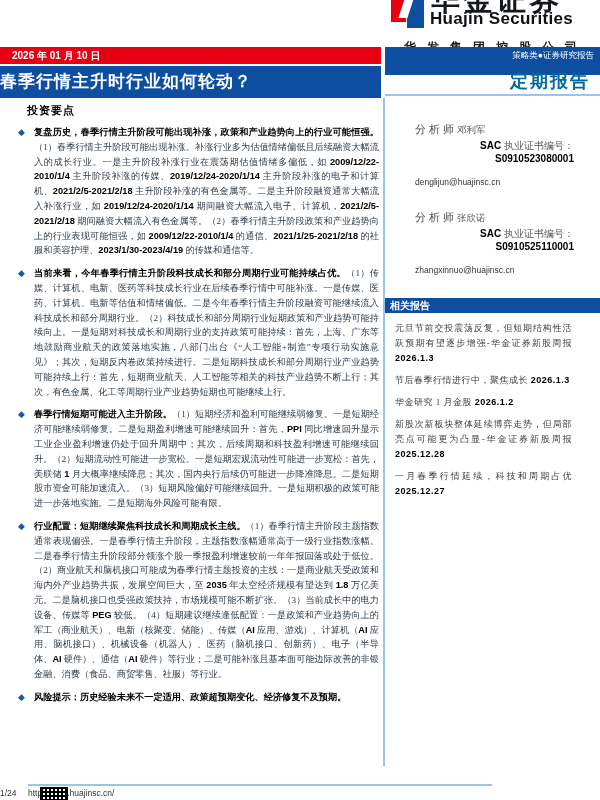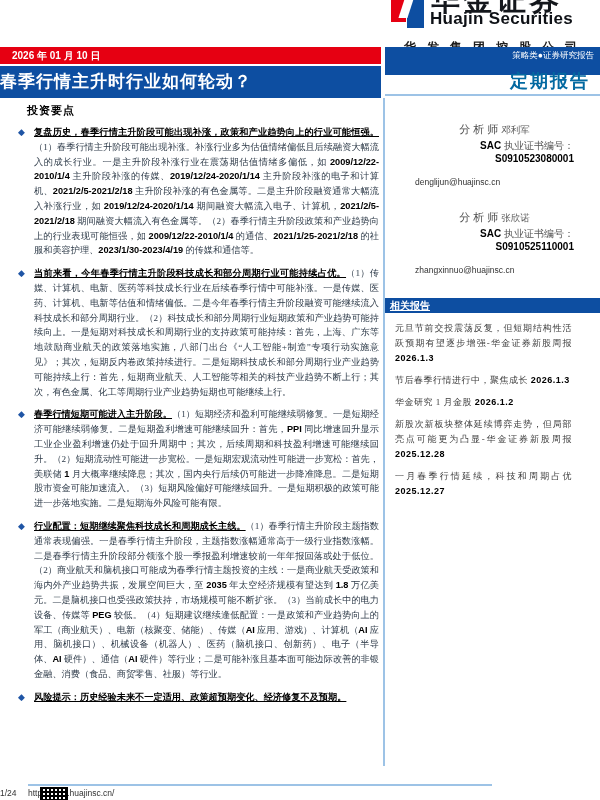--- a/index.html
+++ b/index.html
@@ -27,33 +27,33 @@
             text-align:right;padding-right:10px;box-sizing:border-box;font-size:18px;font-weight:bold;
             color:#0369a1;line-height:30px;letter-spacing:2px;}
   .vdivider{position:absolute;left:383px;top:98px;width:2px;height:668px;background:#9DC3E6;}
 
   
   .left-col{position:absolute;left:27px;top:103px;width:352px;}
   .ih-heading{font-size:11px;font-weight:bold;color:#000;letter-spacing:1px;margin-bottom:7px;}
   .bullet{position:relative;padding-left:7px;margin-bottom:8px;font-size:9.2px;line-height:14.8px;
           text-align:justify;color:#2e3b49;font-family:"Liberation Serif","DejaVu Serif",serif;}
   .diamond{position:absolute;left:-9px;top:0;color:#1F55A5;font-size:9px;font-family:"Liberation Sans",sans-serif;}
-  .lead{font-weight:bold;color:#000;text-decoration:underline;}
+  .lead{font-weight:bold;color:#000;}
   .bd{font-weight:bold;color:#000;font-family:"Liberation Sans",sans-serif;}
 
   
   .right-col{position:absolute;left:385px;top:98px;width:215px;box-sizing:border-box;}
   .an-block{padding:8px 26px 0 30px;}
-  .an-row{display:flex;justify-content:center;align-items:baseline;}
+  .an-row{display:flex;justify-content:flex-start;align-items:baseline;}
   .an-label{font-size:11px;color:#4d4d4d;letter-spacing:3px;font-family:"Liberation Serif",serif;}
   .an-name{font-size:9.5px;color:#5a5a5a;font-family:"Liberation Serif",serif;margin-top:18px;}
   .an-sac{text-align:right;font-size:10px;color:#555;margin-top:2px;}
   .an-email{font-size:8.5px;color:#333;margin-top:13px;margin-bottom:7px;}
   .rel-header{margin-top:23px;background:#0D4EA1;color:#fff;font-size:10px;font-weight:bold;
-              height:15px;line-height:15px;padding-left:5px;text-decoration:underline;}
+              height:15px;line-height:15px;padding-left:5px;}
   .rel-list{padding:8px 28px 0 10px;}
   .rel-item{font-size:9px;line-height:15px;color:#3d3d3d;text-align:justify;margin-bottom:7px;
             letter-spacing:.5px;font-family:"Liberation Serif",serif;}
 
   
   .footer-line{position:absolute;left:28px;top:784px;width:464px;height:2px;background:#9DC3E6;}
   .footer-url{position:absolute;left:28px;top:788px;font-size:8.5px;color:#333;}
   .footer-qr{position:absolute;left:40px;top:787px;width:26px;height:13px;border:1px solid #000;
              background-image:repeating-linear-gradient(90deg,#000 0 2px,transparent 2px 4px),
                               repeating-linear-gradient(0deg,#000 0 2px,#fff 2px 4px);}

